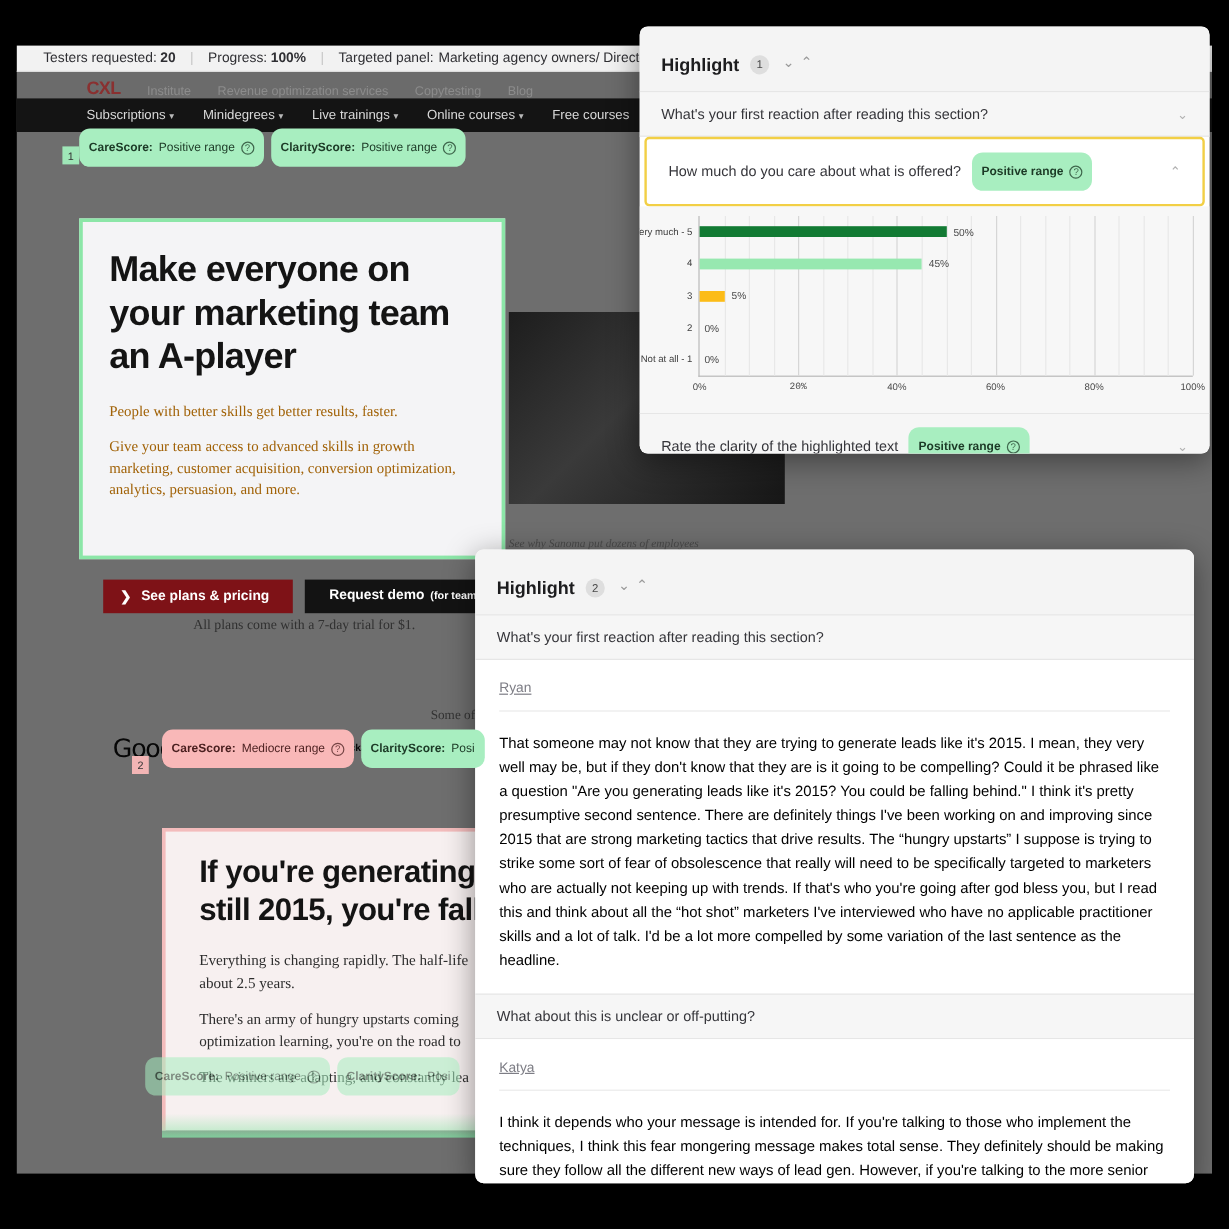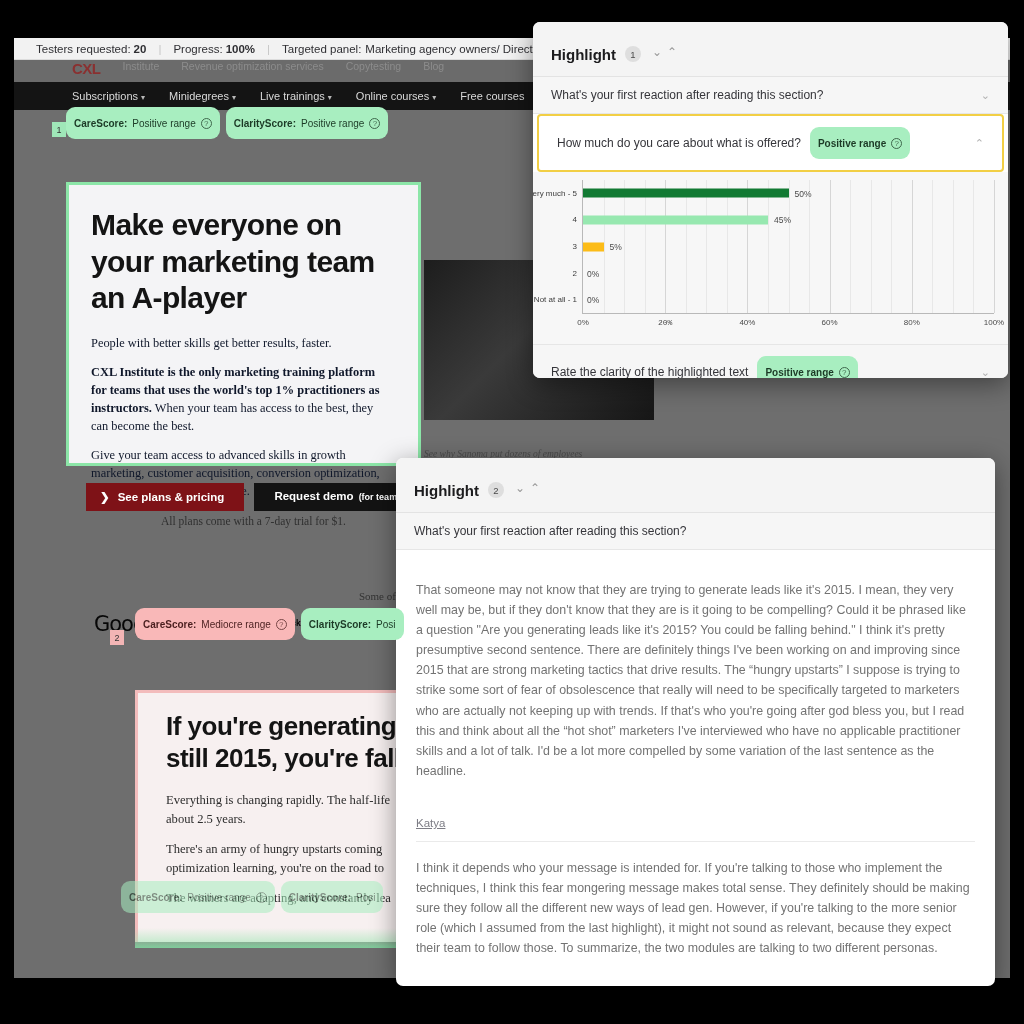--- a/index.html
+++ b/index.html
@@ -27,21 +27,21 @@
 
   
   .page-bg {
     position: absolute; left: 14px; top: 60px;
     width: 996px; height: 918px;
     background: #6e6e6e;
     overflow: hidden;
   }
   .cxl-topbar {
     position: absolute; left: 0; top: 0; width: 100%; height: 22px;
-    background: #6b6b6b; display: flex; align-items: flex-start;
+    background: #6b6b6b; display: flex; align-items: flex-end;
     color: #8c8c8c; font-size: 10.5px; gap: 22px; padding-left: 58px;
   }
   .cxl-logo { color: #8a3030; font-weight: 800; font-size: 15px; letter-spacing: -0.5px; }
   .cxl-navbar {
     position: absolute; left: 0; top: 22px; width: 100%; height: 28px;
     background: #141414; display: flex; align-items: center;
     color: #d9d9d9; font-size: 11px; gap: 24px; padding-left: 58px;
   }
   .cxl-navbar .dot { color: #b8b8b8; font-size: 8px; margin-left: 3px; }
   .cxl-underline {
@@ -77,21 +77,21 @@
     position: absolute; left: 52px; top: 122px;
     width: 355px; height: 284px;
     background: #f4f4f6; border: 3px solid #8ce6a8;
     padding: 22px 26px 0 22px;
   }
   .hero1 h1 {
     font-size: 30px; line-height: 1.22; font-weight: 800;
     color: #141414; letter-spacing: -0.6px;
     font-family: "Liberation Sans", sans-serif;
   }
-  .hero1 .body { margin-top: 18px; font-family: "Liberation Serif", serif; color: #0f172a; font-size: 12.4px; line-height: 1.45; }
+  .hero1 .body { margin-top: 18px; font-family: "Liberation Serif", serif; color: #a16207; font-size: 12.4px; line-height: 1.45; }
   .hero1 .body p { margin-bottom: 11px; }
   .hero1 .body b { font-weight: 700; }
 
   .hero-photo {
     position: absolute; left: 410px; top: 200px; width: 230px; height: 160px;
     background: linear-gradient(135deg,#1d1d1d 0%,#3a3a3a 45%,#161616 100%);
   }
   .hero-cap {
     position: absolute; left: 410px; top: 362px; width: 220px;
     font-family: "Liberation Serif", serif; font-size: 9.5px; color: #4a4a4a; line-height: 1.35;
@@ -206,21 +206,21 @@
 
   
   #panel2 { left: 396px; top: 458px; width: 599px; height: 528px; }
   .ans-block { background: #fff; padding: 14px 20px 4px 20px; }
   .ans-name {
     font-size: 11.5px; color: #7d7d85; text-decoration: underline;
     padding-bottom: 12px; border-bottom: 1px solid #eaeaea; display: inline-block;
     width: 100%;
   }
   .ans-text {
-    font-size: 12.4px; line-height: 1.62; color: #737373;
+    font-size: 12.4px; line-height: 1.62; color: #000000;
     padding: 16px 0 14px 0;
   }
 </style>
 </head>
 <body>
 
 <div id="root">
 
   <div class="status-strip">
     <span class="seg">
@@ -270,21 +270,20 @@
         <span>Positive range</span>
         <span class="qm">?</span>
       </span>
     </div>
     <div class="hl-index g" style="left:38px; top:62px;">1</div>
 
     <div class="hero1">
       <h1>Make everyone on your marketing team an A-player</h1>
       <div class="body">
         <p>People with better skills get better results, faster.</p>
-        <p><b>CXL Institute is the only marketing training platform for teams that uses the world's top 1% practitioners as instructors.</b><span> When your team has access to the best, they can become the best.</span></p>
         <p>Give your team access to advanced skills in growth marketing, customer acquisition, conversion optimization, analytics, persuasion, and more.</p>
       </div>
     </div>
 
     <div class="hero-photo"></div>
     <div class="hero-cap">
       <i>See why Sanoma put dozens of employees</i>
       <span><b>Matt Roach</b><span>, Sanoma</span></span>
     </div>
 
@@ -451,23 +450,27 @@
         <span class="chev">⌄</span>
         <span class="chev">⌃</span>
       </span>
     </div>
 
     <div class="q-row plain">
       <span>What's your first reaction after reading this section?</span>
     </div>
 
     <div class="ans-block">
+      <span class="ans-name">Ryan</span>
       <div class="ans-text">That someone may not know that they are trying to generate leads like it's 2015. I mean, they very well may be, but if they don't know that they are is it going to be compelling? Could it be phrased like a question "Are you generating leads like it's 2015? You could be falling behind." I think it's pretty presumptive second sentence. There are definitely things I've been working on and improving since 2015 that are strong marketing tactics that drive results. The “hungry upstarts” I suppose is trying to strike some sort of fear of obsolescence that really will need to be specifically targeted to marketers who are actually not keeping up with trends. If that's who you're going after god bless you, but I read this and think about all the “hot shot” marketers I've interviewed who have no applicable practitioner skills and a lot of talk. I'd be a lot more compelled by some variation of the last sentence as the headline.</div>
     </div>
 
+    <div class="q-row plain" style="border-top:1px solid #e6e6e6;">
+      <span>What about this is unclear or off-putting?</span>
+    </div>
 
     <div class="ans-block">
       <span class="ans-name">Katya</span>
       <div class="ans-text">I think it depends who your message is intended for. If you're talking to those who implement the techniques, I think this fear mongering message makes total sense. They definitely should be making sure they follow all the different new ways of lead gen. However, if you're talking to the more senior role (which I assumed from the last highlight), it might not sound as relevant, because they expect their team to follow those. To summarize, the two modules are talking to two different personas.</div>
     </div>
   </div>
 
 </div>
 
 </body></html>

